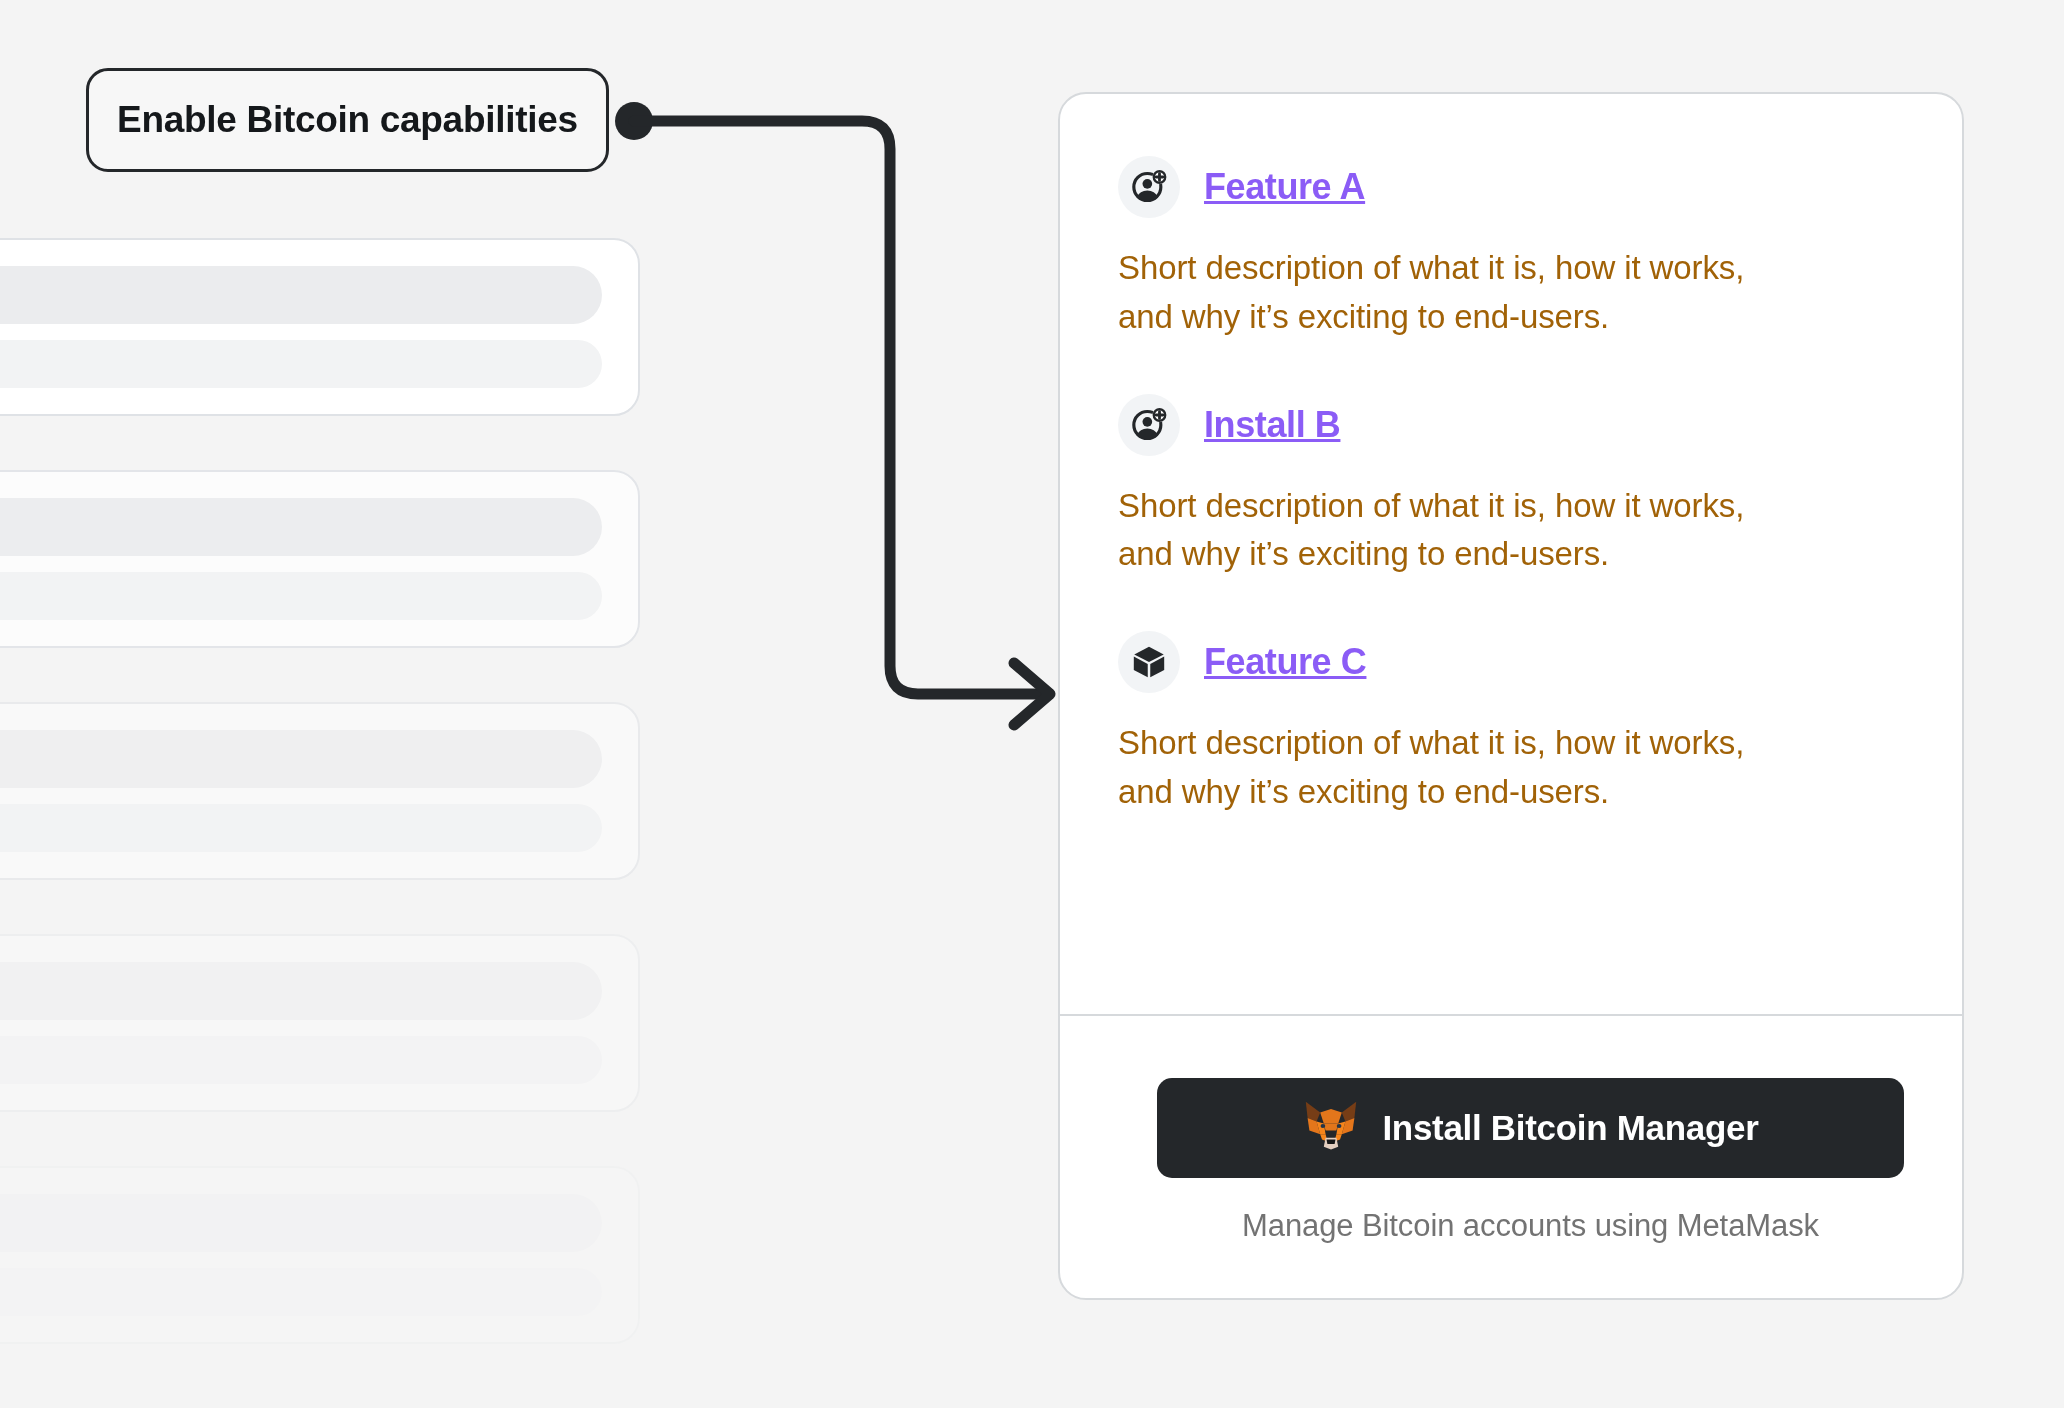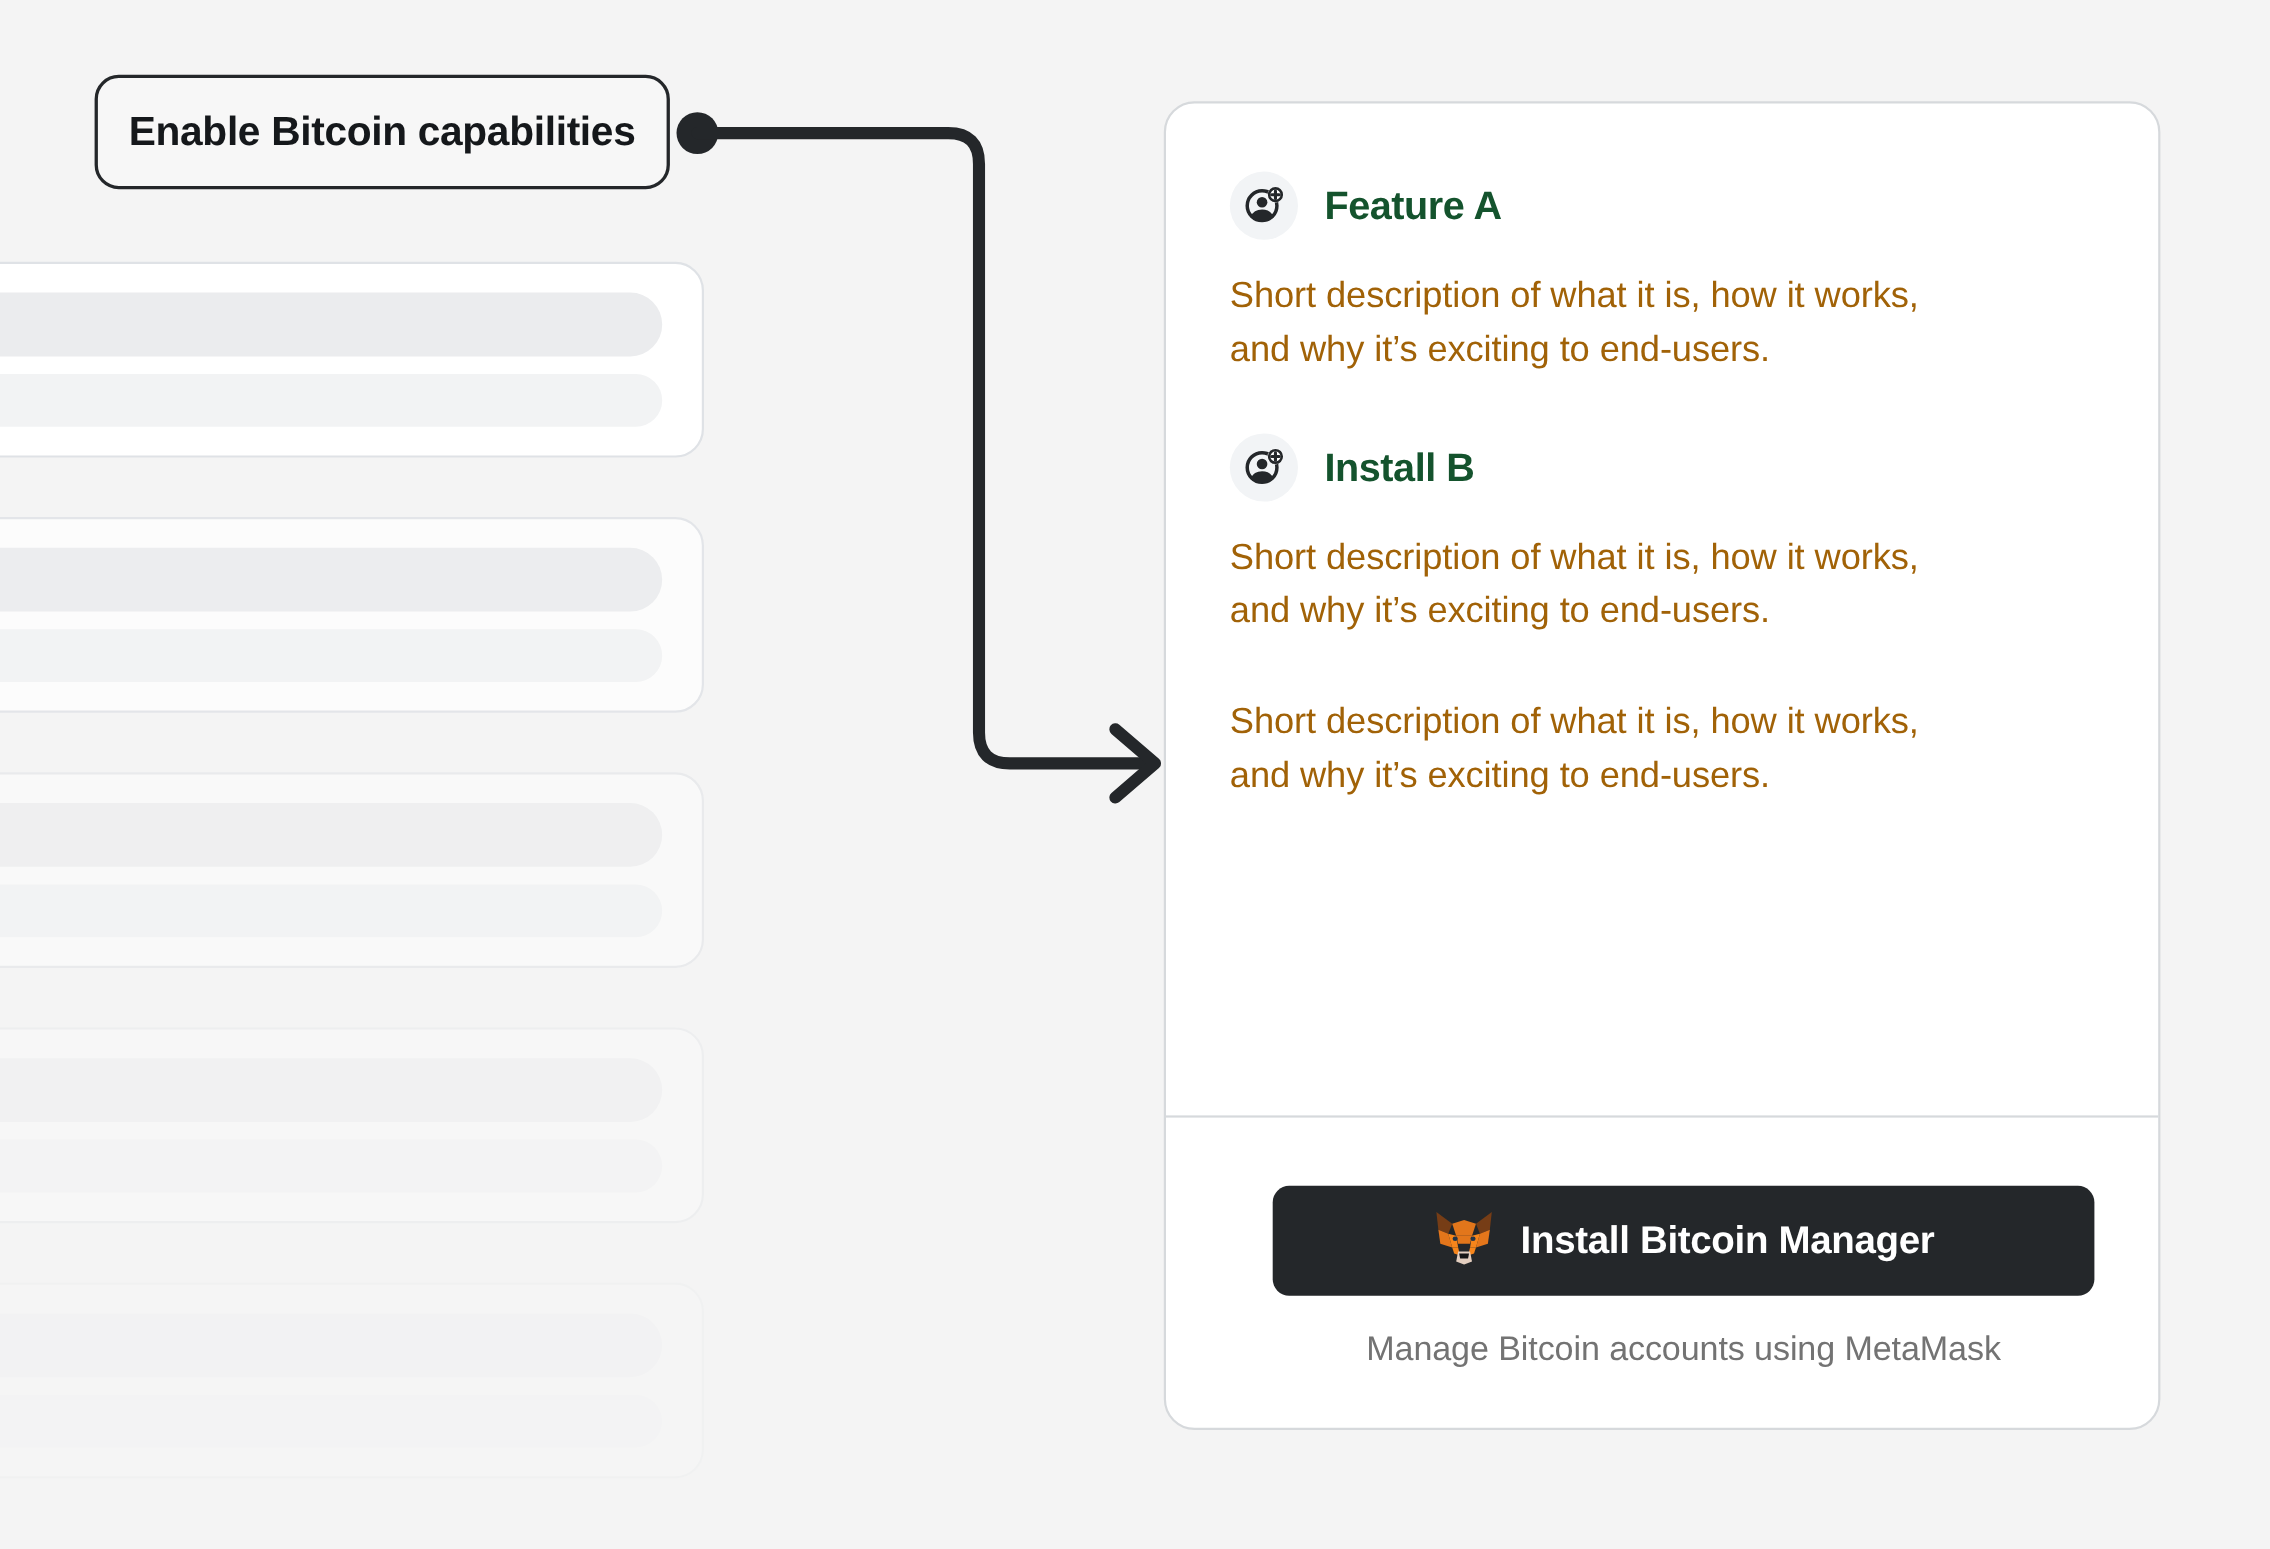--- a/index.html
+++ b/index.html
@@ -124,22 +124,23 @@
     background: #f2f4f6;
     display: flex;
     align-items: center;
     justify-content: center;
     flex: 0 0 auto;
   }
 
   .feature-title {
     font-size: 36px;
     font-weight: 700;
-    color: #14532d;
+    color: #8b5cf6;
     letter-spacing: -0.4px;
+    text-decoration: underline;
   }
 
   .feature-desc {
     font-size: 33px;
     line-height: 1.48;
     color: #a16207;
     max-width: 640px;
     letter-spacing: -0.1px;
   }
 
@@ -253,20 +254,30 @@
               <path d="M18.3 3.1a.85.85 0 0 1 .85.85v1.2h1.2a.85.85 0 1 1 0 1.7h-1.2v1.2a.85.85 0 1 1-1.7 0v-1.2h-1.2a.85.85 0 1 1 0-1.7h1.2v-1.2a.85.85 0 0 1 .85-.85z" fill="#24272a"></path>
               <circle cx="18.3" cy="6" r="3.45" stroke="#24272a" stroke-width="1.4" fill="none"></circle>
             </svg>
           </span>
           <span class="feature-title">Install B</span>
         </div>
         <div class="feature-desc">Short description of what it is, how it works, and why it’s exciting to end-users.</div>
       </div>
 
       <div class="feature-block">
+        <div class="feature-head">
+          <span class="feature-icon-wrap">
+            <svg width="38" height="38" viewBox="0 0 24 24" fill="none">
+              <path d="M12 2.4 21.3 7.2 12 12 2.7 7.2z" fill="#24272a"></path>
+              <path d="M2.4 8.6 11.2 13.2v8.4L2.4 17z" fill="#24272a"></path>
+              <path d="M21.6 8.6 12.8 13.2v8.4L21.6 17z" fill="#24272a"></path>
+            </svg>
+          </span>
+          <span class="feature-title">Feature C</span>
+        </div>
         <div class="feature-desc">Short description of what it is, how it works, and why it’s exciting to end-users.</div>
       </div>
 
     </div>
 
     <div class="card-divider"></div>
 
     <div class="cta-region">
       <button class="install-button">
         <span>

